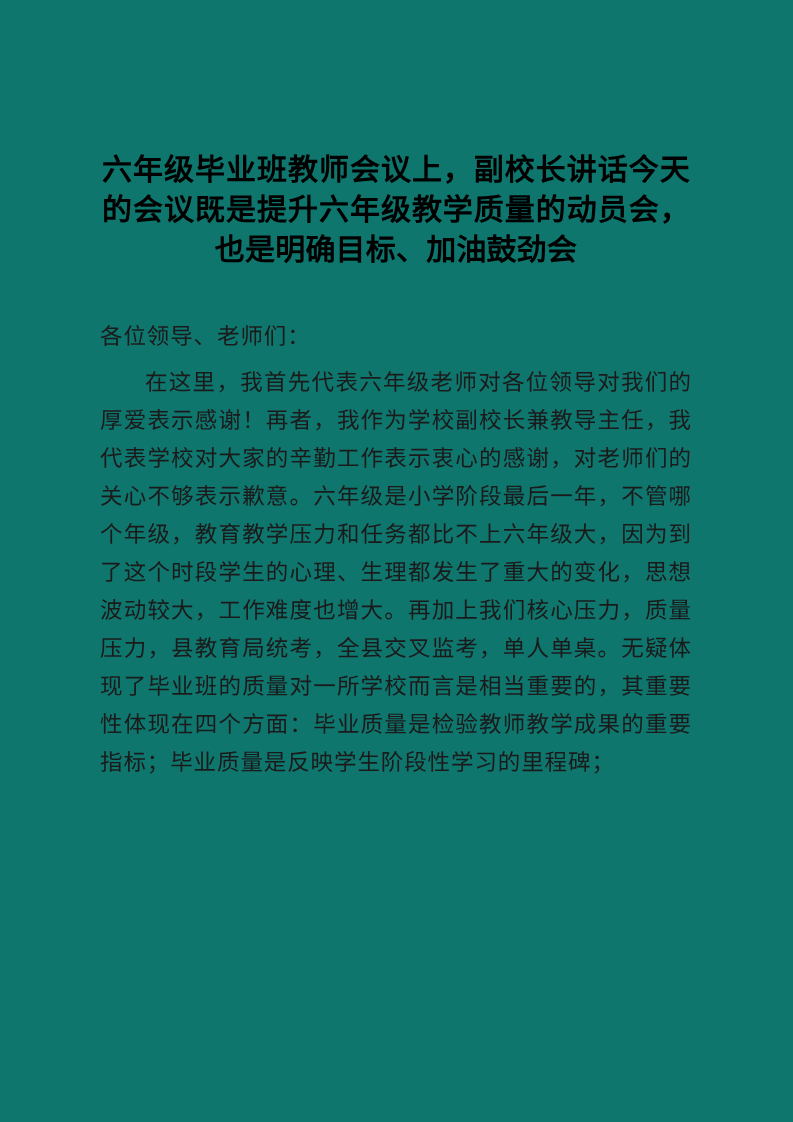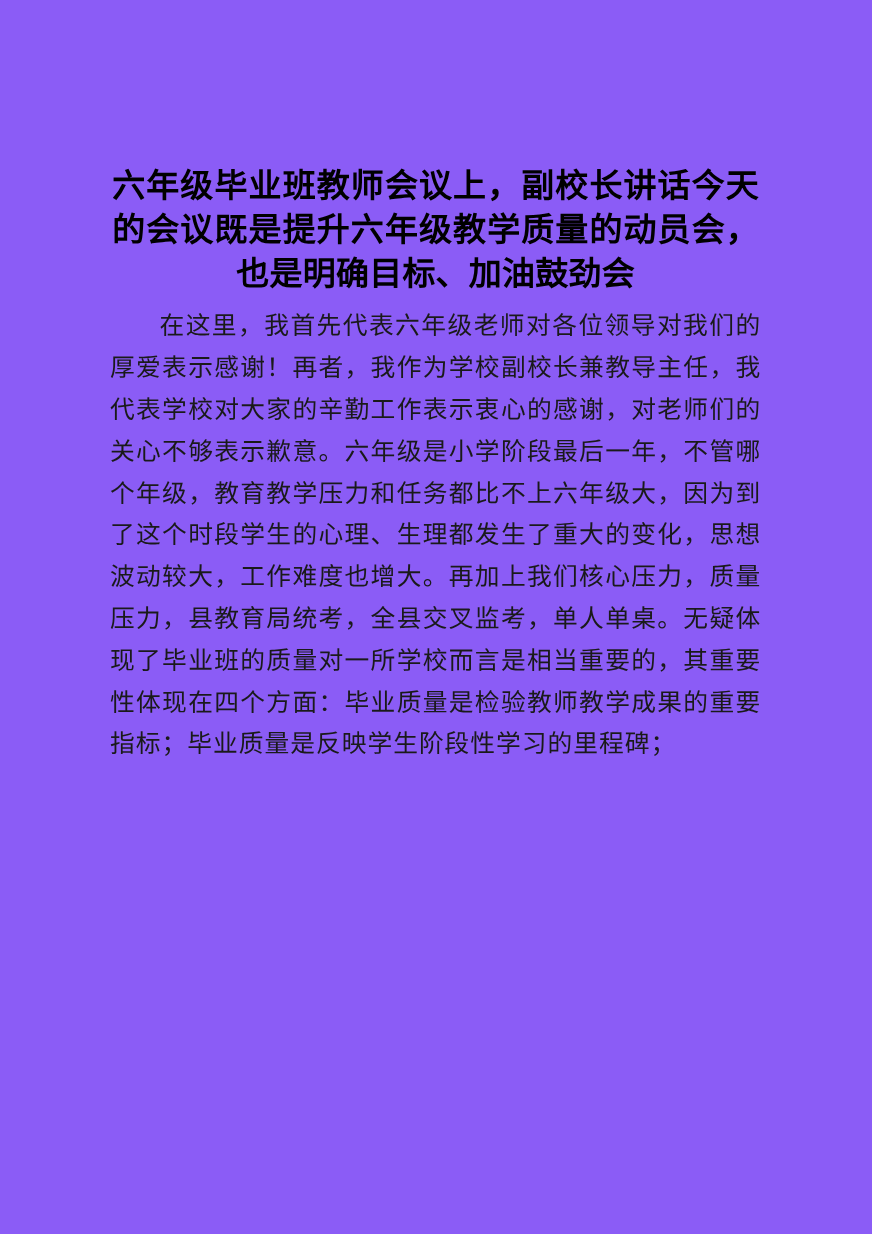--- a/index.html
+++ b/index.html
@@ -18,21 +18,21 @@
     color: #000000;
     -webkit-font-smoothing: antialiased;
   }
 
   .page {
     position: absolute;
     left: 0;
     top: 0;
     width: 793px;
     height: 1122px;
-    background: #8b5cf6;
+    background: #0f766e;
     box-sizing: border-box;
   }
 
   .doc-body {
     position: absolute;
     left: 100px;
     top: 150px;
     width: 592px;
   }
 
@@ -76,20 +76,21 @@
   .spacer-sm { height: 8px; }
 </style>
 </head>
 <body>
 
 <div class="page">
   <div class="doc-body">
 
     <h1 class="doc-title">六年级毕业班教师会议上，副校长讲话今天的会议既是提升六年级教学质量的动员会，也是明确目标、加油鼓劲会</h1>
 
+    <p class="doc-para salutation">各位领导、老师们：</p>
 
     <div class="spacer-sm"></div>
 
 
     <p class="doc-para indented">在这里，我首先代表六年级老师对各位领导对我们的厚爱表示感谢！再者，我作为学校副校长兼教导主任，我代表学校对大家的辛勤工作表示衷心的感谢，对老师们的关心不够表示歉意。六年级是小学阶段最后一年，不管哪个年级，教育教学压力和任务都比不上六年级大，因为到了这个时段学生的心理、生理都发生了重大的变化，思想波动较大，工作难度也增大。再加上我们核心压力，质量压力，县教育局统考，全县交叉监考，单人单桌。无疑体现了毕业班的质量对一所学校而言是相当重要的，其重要性体现在四个方面：毕业质量是检验教师教学成果的重要指标；毕业质量是反映学生阶段性学习的里程碑；</p>
 
   </div>
 </div>
 
 </body></html>

